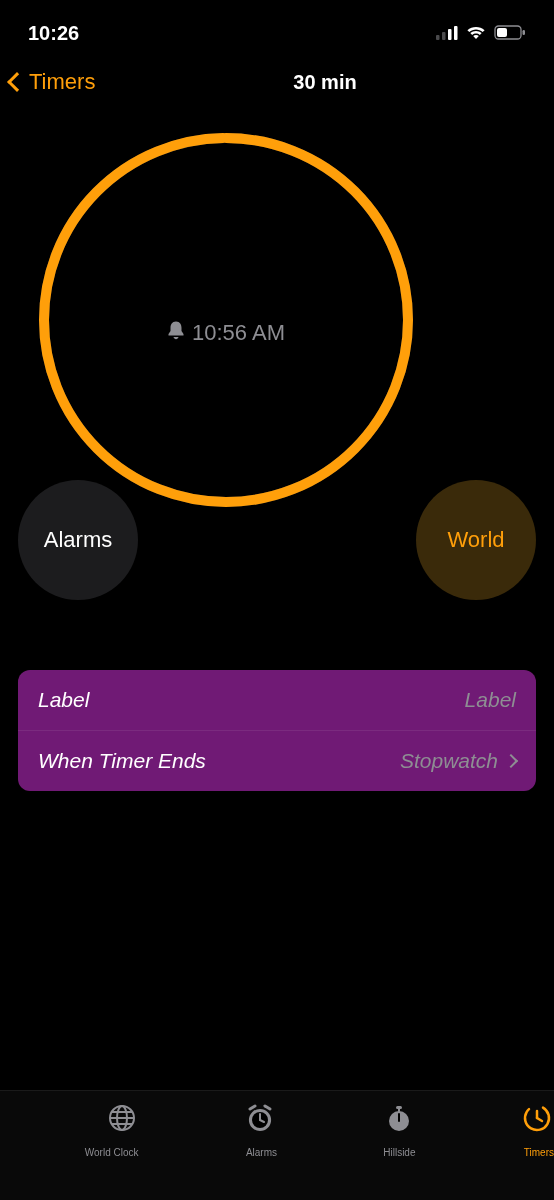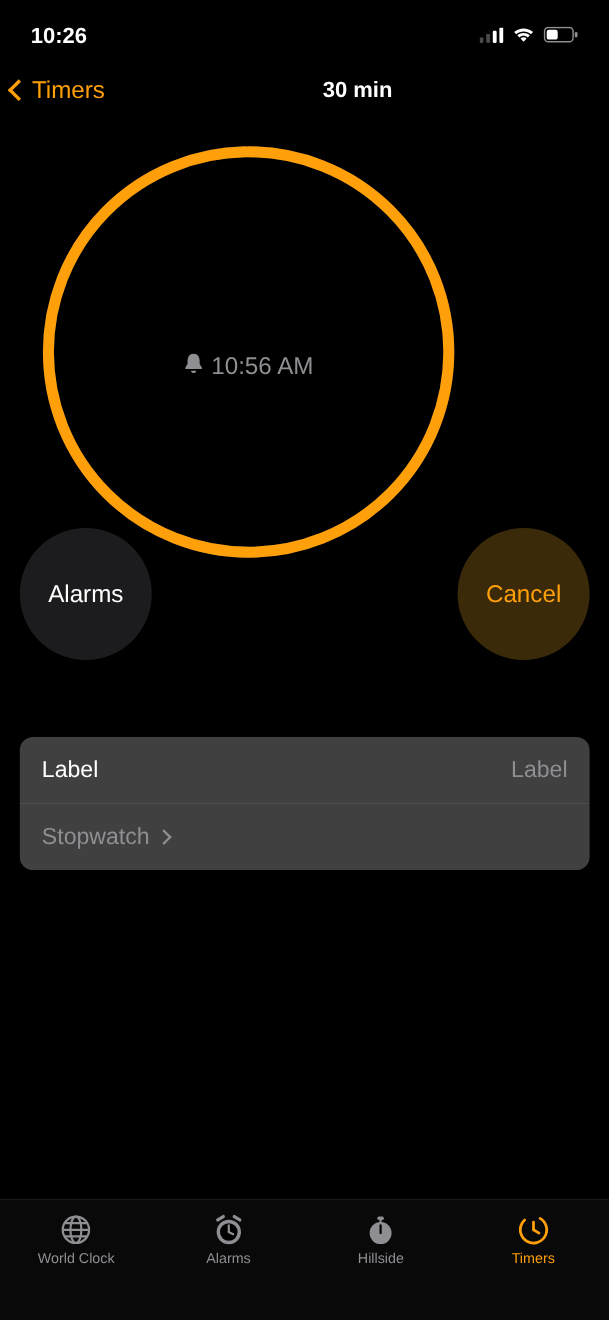--- a/index.html
+++ b/index.html
@@ -116,23 +116,24 @@
     .btn-cancel {
       background: #1c1c1e;
       color: #fff;
     }
     .btn-pause {
       background: #3a2a0a;
       color: #ff9f0a;
     }
     .list {
       margin: 110px 18px 0 18px;
-      background: #404040;
+      background: #701a75;
       border-radius: 12px;
       overflow: hidden;
+      font-style: italic;
     }
     .row {
       display: flex;
       align-items: center;
       justify-content: space-between;
       padding: 18px 20px;
       font-size: 21px;
     }
     .row + .row {
       border-top: 1px solid rgba(255,255,255,0.08);
@@ -156,23 +157,23 @@
       display: flex;
       justify-content: space-around;
       align-items: flex-start;
       padding-top: 10px;
       background: rgba(10,10,10,0.95);
       border-top: 1px solid rgba(255,255,255,0.07);
     }
     .tab {
       display: flex;
       flex-direction: column;
-      align-items: center;
-      gap: 1px;
-      font-size: 13px;
+      align-items: flex-end;
+      gap: 12px;
+      font-size: 10px;
       color: #8e8e93;
       width: 25%;
     }
     .tab.active { color: #ff9f0a; }
     .tab-icon { width: 34px; height: 34px; display:flex; align-items:center; justify-content:center; }
   </style>
 </head>
 <body>
 
 <div class="statusbar">
@@ -228,33 +229,34 @@
         <span>10:56 AM</span>
       </div>
     </div>
   </div>
 
   <div class="button-row">
     <div class="round-btn btn-cancel">
       <span>Alarms</span>
     </div>
     <div class="round-btn btn-pause">
-      <span>Cancel</span>
+      <span>World</span>
     </div>
   </div>
 </div>
 
 <div class="list">
   <div class="row">
     <span>Label</span>
     <div class="row-right">
       <span>Label</span>
     </div>
   </div>
   <div class="row">
+    <span>When Timer Ends</span>
     <div class="row-right">
       <span>Stopwatch</span>
       <span class="chevron-right"></span>
     </div>
   </div>
 </div>
 
 <div class="tabbar">
   <div class="tab">
     <span class="tab-icon">

